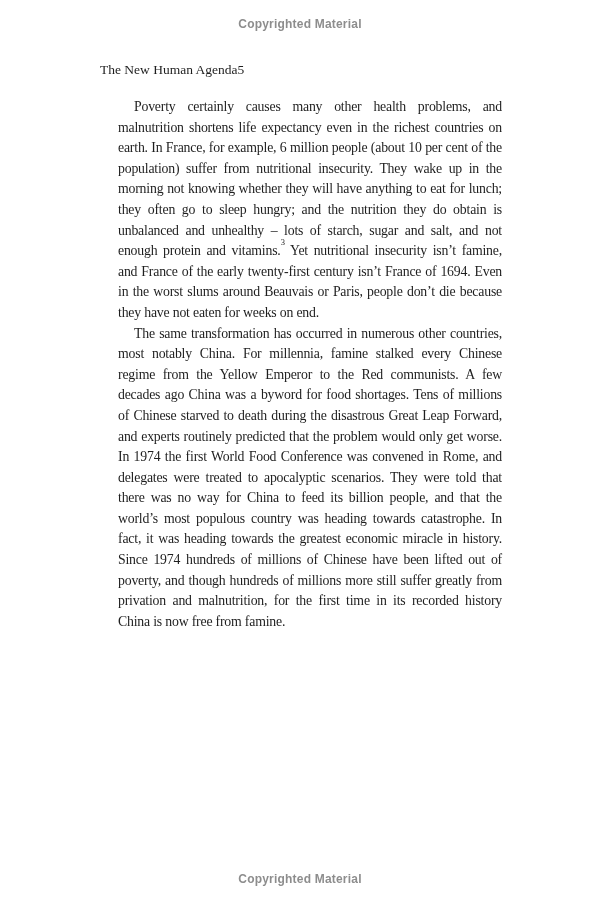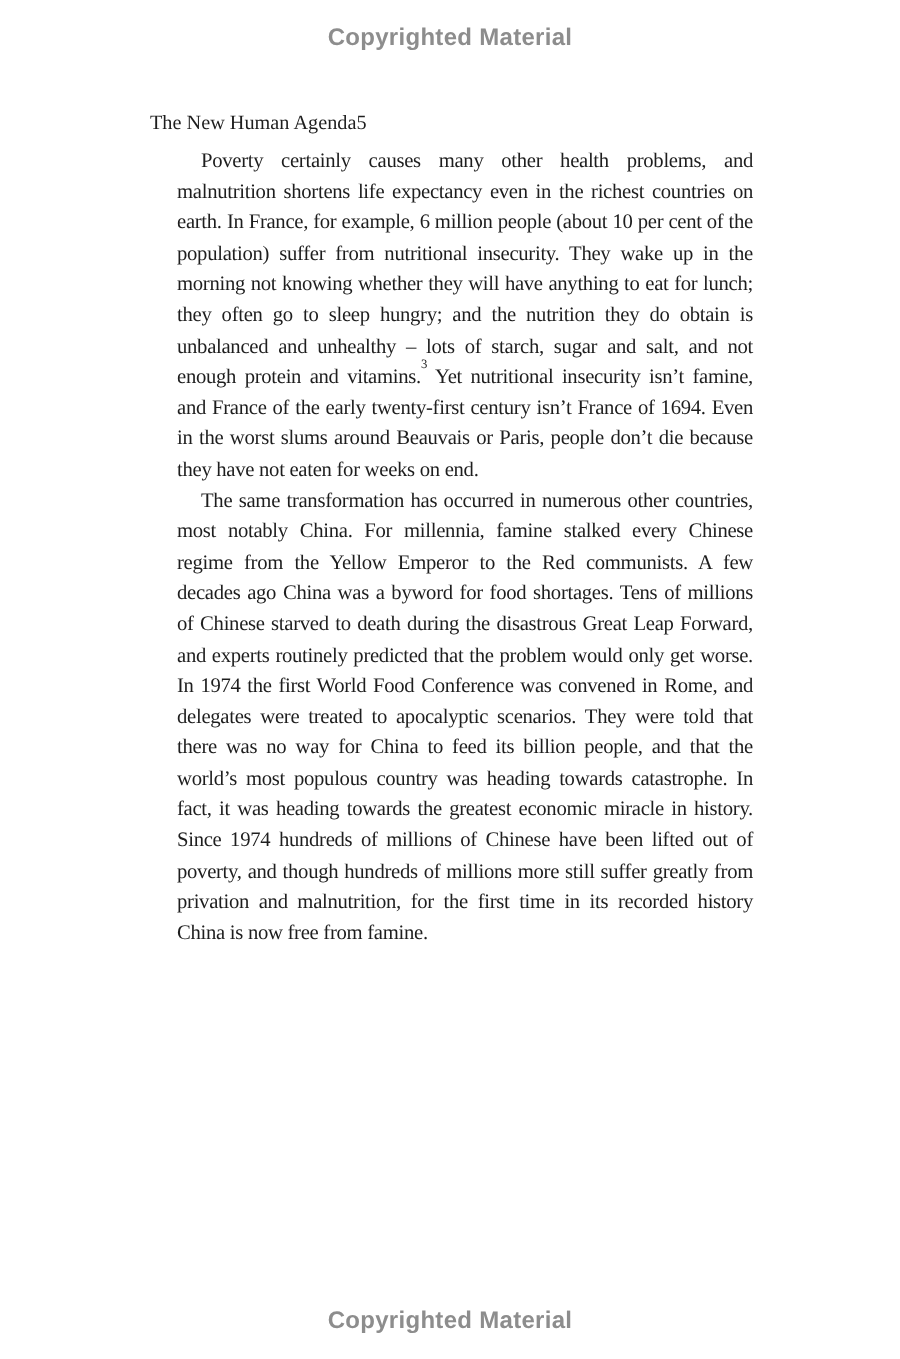--- a/index.html
+++ b/index.html
@@ -16,37 +16,36 @@
     color: #1e1e1e;
     overflow: hidden;
   }
   .copyright {
     position: absolute;
     left: 0;
     width: 100%;
     text-align: center;
     font-family: "Liberation Sans", "DejaVu Sans", sans-serif;
     font-weight: bold;
-    font-size: 16px;
+    font-size: 12px;
     color: #8d8d8d;
     letter-spacing: 0.2px;
   }
   .copyright.top { top: 17px; }
   .copyright.bottom { top: 872px; }
   .running-head-row {
     position: absolute;
     left: 100px;
     top: 62px;
     width: 402px;
     display: flex;
     justify-content: flex-start;
     align-items: baseline;
     font-size: 13.5px;
     color: #1e1e1e;
-    margin-top: 12px;
   }
   .text-block {
     position: absolute;
     left: 100px;
     top: 97px;
     width: 402px;
     font-size: 13.8px;
     line-height: 20.6px;
     letter-spacing: -0.2px;
     text-align: justify;

